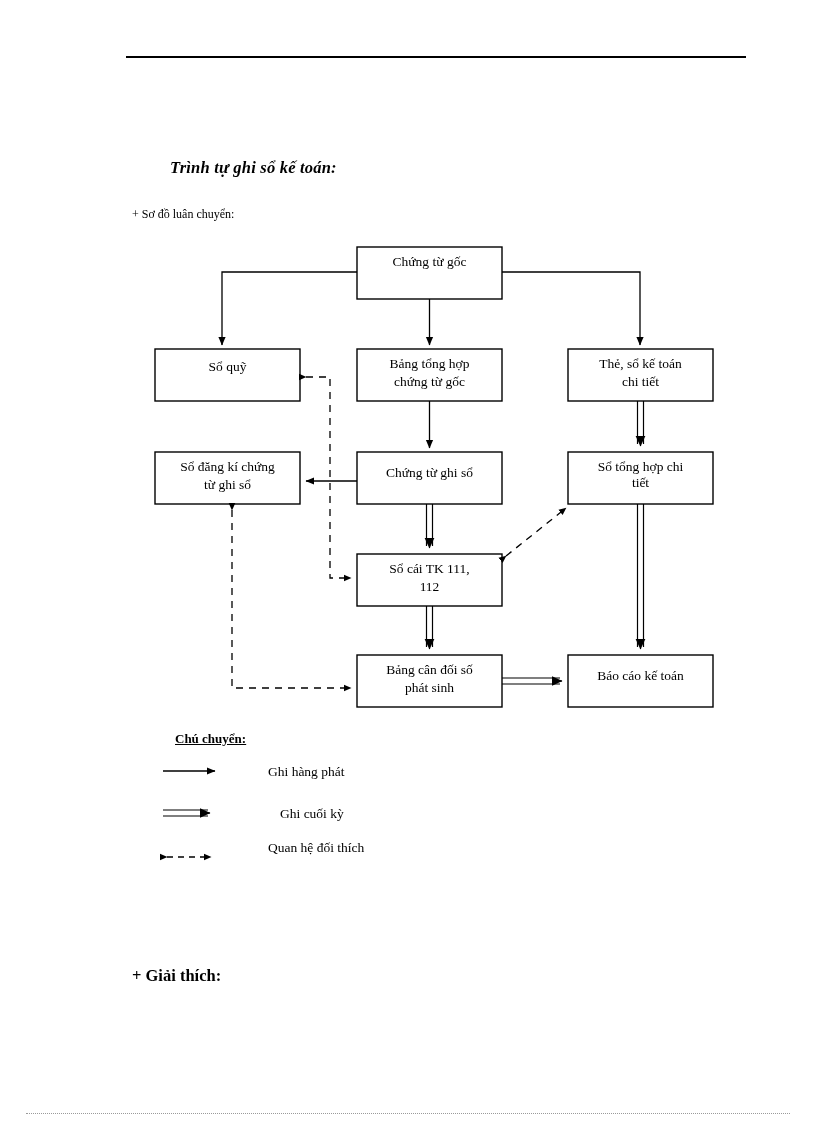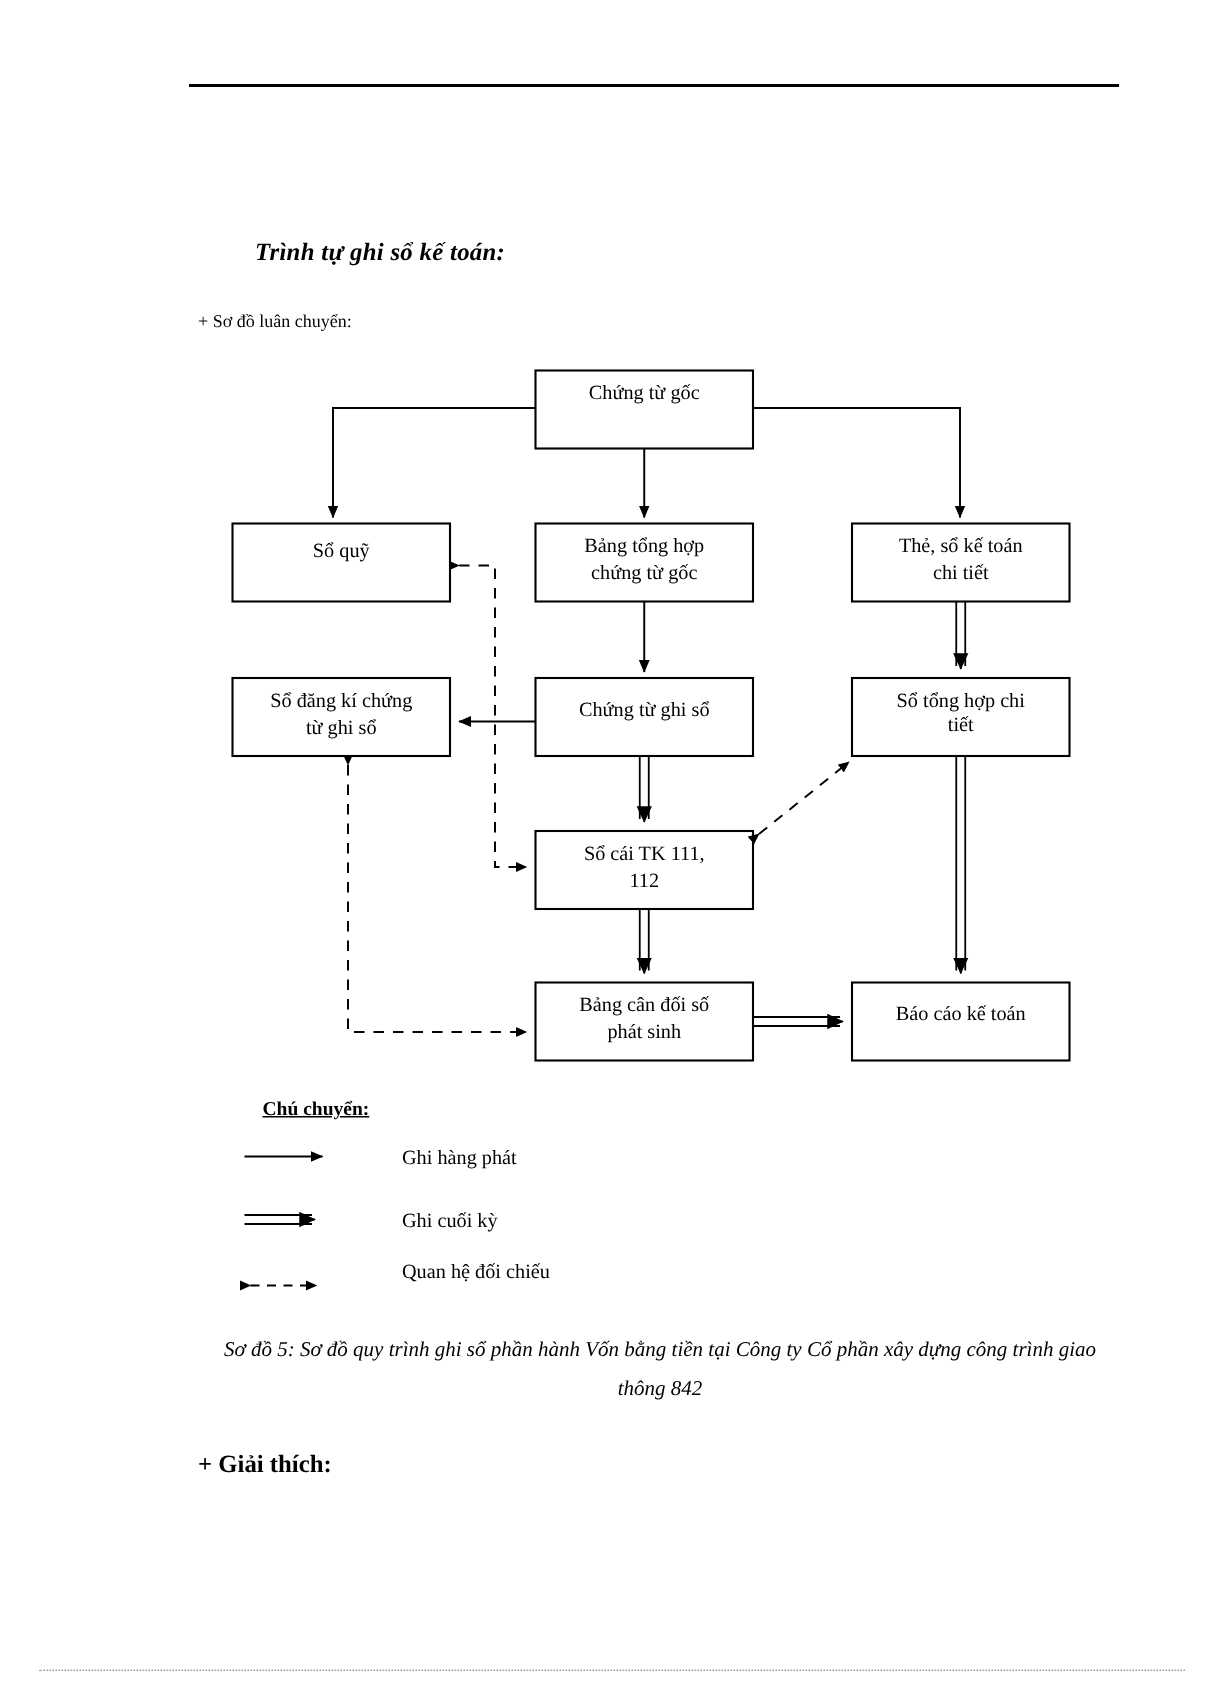--- a/index.html
+++ b/index.html
@@ -87,21 +87,21 @@
     text-decoration: underline;
     white-space: nowrap;
   }
   .legend-label {
     position: absolute;
     left: 268px;
     font-size: 13.5px;
     white-space: nowrap;
   }
   .lg1 { top: 764px; }
-  .lg2 { top: 806px; }
+  .lg2 { top: 806px; margin-left: 12px; }
   .lg3 { top: 840px; }
 
   svg text {
     font-family: "Liberation Serif", "DejaVu Serif", serif;
     font-size: 13.5px;
     fill: #000;
   }
   svg .boxrect {
     fill: #ffffff;
     stroke: #000000;
@@ -242,20 +242,19 @@
       <path d="M206,813 L210,813" fill="none" stroke="#000" stroke-width="1.2" marker-end="url(#ahb)"></path>
 
       <path d="M167,857 L211,857" fill="none" stroke="#000" stroke-width="1.4" stroke-dasharray="6,5" marker-start="url(#ahs)" marker-end="url(#ahs)"></path>
     </g>
   </svg>
 
   <div class="legend-title">Chú chuyển:</div>
 
   <div class="legend-label lg1">Ghi hàng phát</div>
   <div class="legend-label lg2">Ghi cuối kỳ</div>
-  <div class="legend-label lg3">Quan hệ đối chiếu</div>
-
-  <div class="caption">Sơ đồ 5: Sơ đồ quy trình ghi sổ phần hành Vốn bằng tiền  tại Công ty Cổ phần xây dựng công trình giao thông 842</div>
+  <div class="legend-label lg3">Quan hệ đối thích</div>
+
 
   <div class="heading-3">+ Giải thích:</div>
 
   <div class="bottom-dotted"></div>
 </div>
 
 </body></html>

